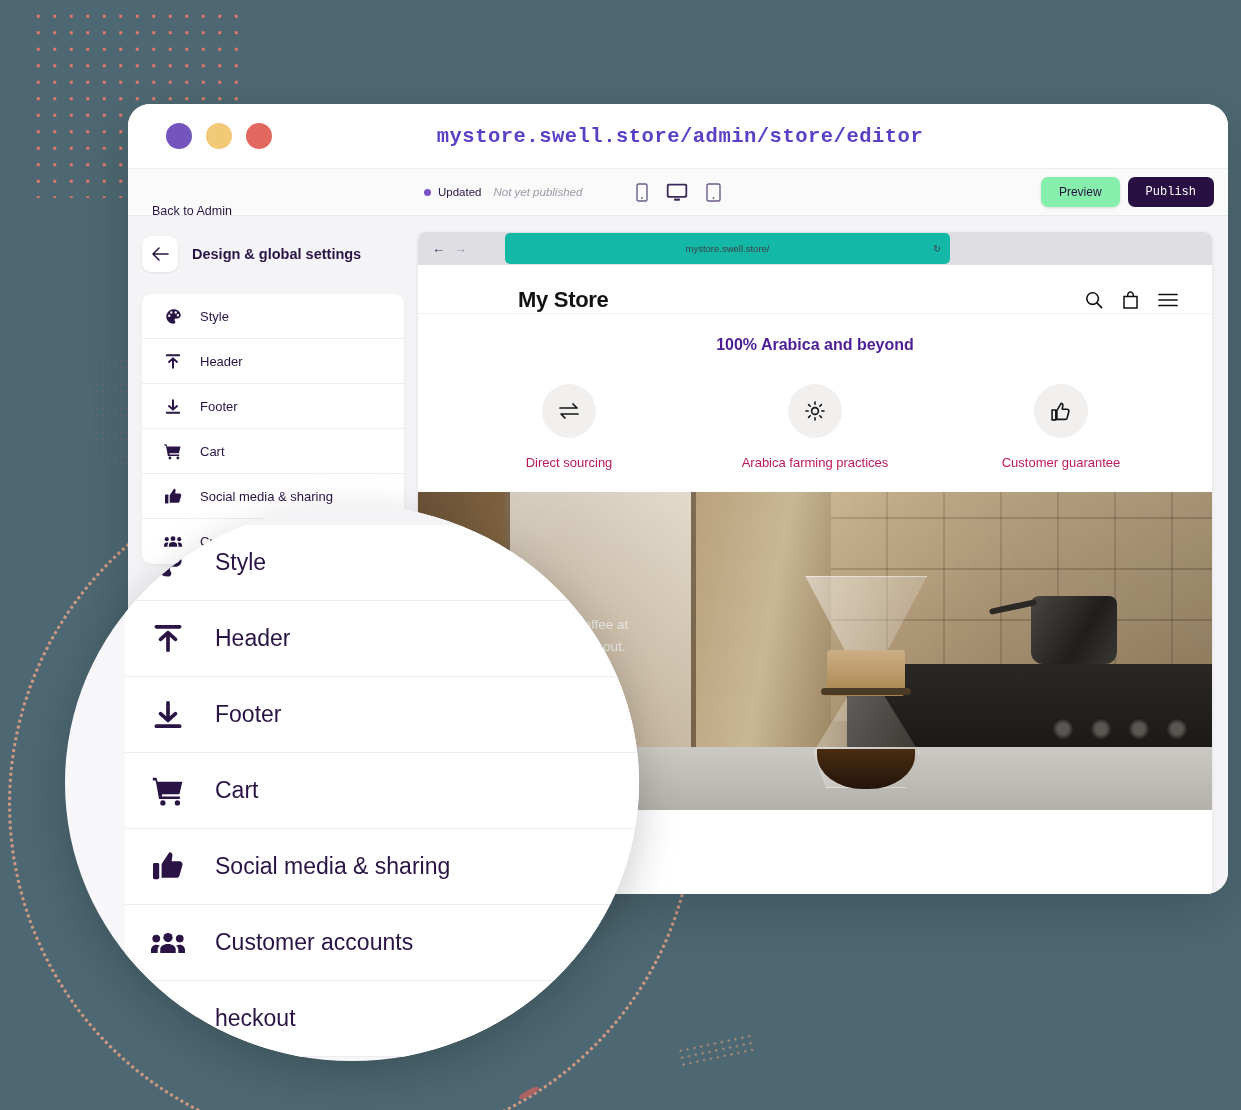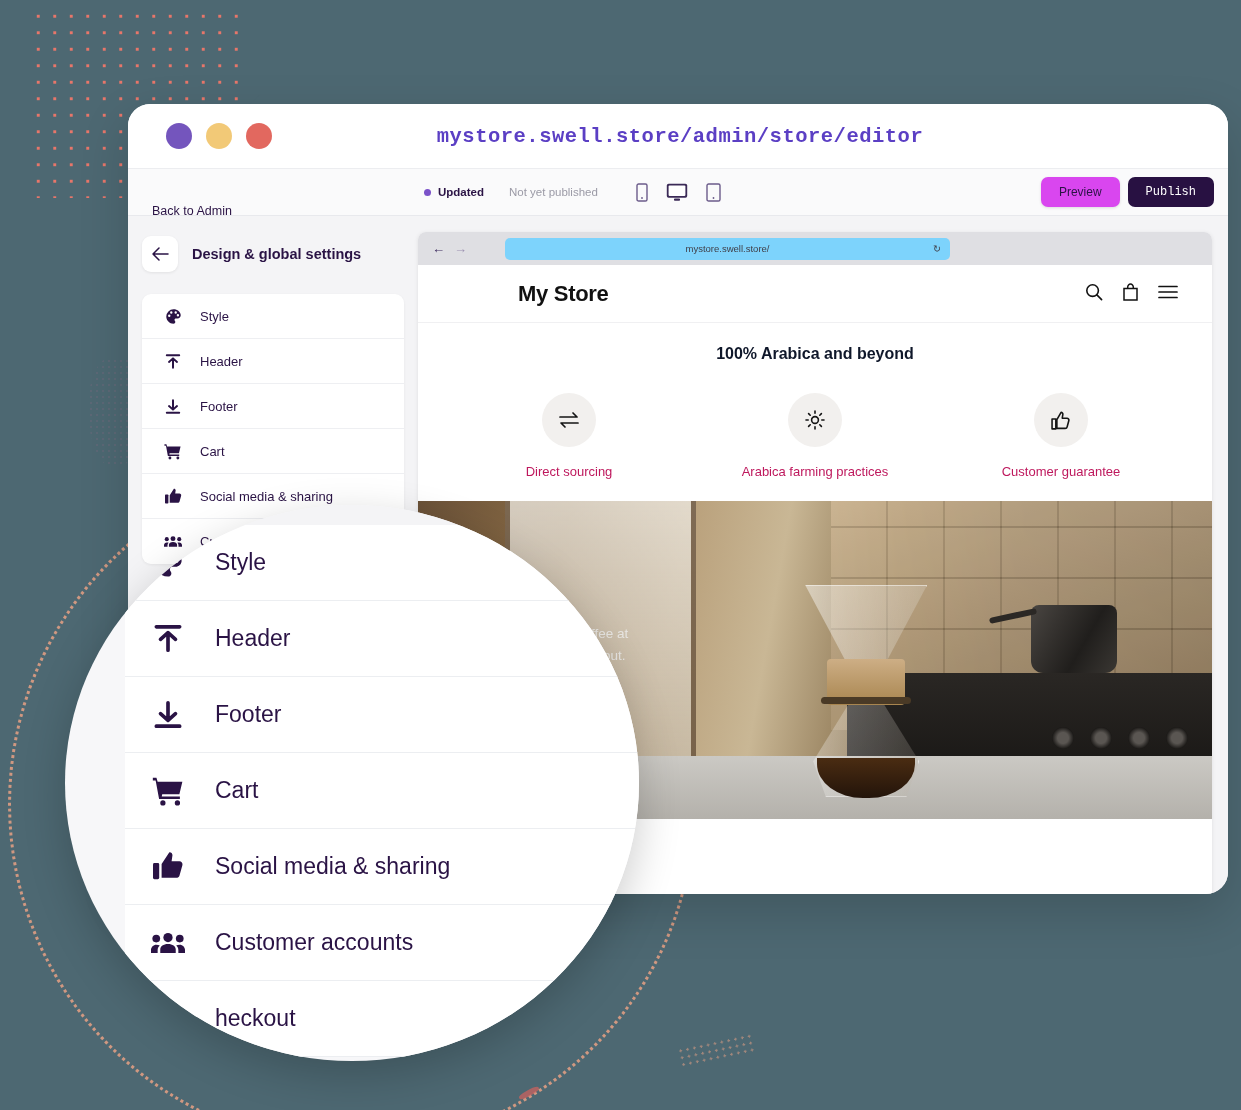--- a/index.html
+++ b/index.html
@@ -102,39 +102,39 @@
     display: flex; align-items: center;
     position: relative; padding: 0 16px 0 24px;
   }
   .back-admin { font-size: 12.5px; color: #2a1345; font-weight: 400; margin-top: 37px; }
   .status {
     position: absolute; left: 296px;
     display: flex; align-items: center; gap: 7px;
     font-size: 11.5px;
   }
   .status-dot { width: 7px; height: 7px; border-radius: 50%; background: #7b52c9; }
-  .status-label { color: #2a1345; font-weight: 700; }
-  .status-sub { color: #9b9aa6; margin-left: 18px; }
+  .status-label { color: #2a1345; font-weight: 400; }
+  .status-sub { color: #9b9aa6; margin-left: 5px; font-style: italic; }
   .devices {
     position: absolute; left: 0; right: 0;
     display: flex; justify-content: center; gap: 18px;
     pointer-events: none;
   }
   .devices > * { pointer-events: auto; }
   .dev-btn { display: flex; align-items: center; justify-content: center; }
   .actions {
     position: absolute; right: 14px;
     display: flex; gap: 8px; align-items: center;
   }
   .btn {
     font-size: 12px; border-radius: 7px;
     padding: 8px 18px; border: none; cursor: pointer;
     font-family: "Liberation Sans", sans-serif;
   }
-  .btn-preview { background: #d946ef; color: #2a1345; box-shadow: 0 1px 3px rgba(0,0,0,.12); }
+  .btn-preview { background: #86efac; color: #2a1345; box-shadow: 0 1px 3px rgba(0,0,0,.12); }
   .btn-publish { background: #281142; color: #fff; font-family: Liberation Mono, monospace; }
 
   
   .app-body { display: flex; height: calc(100% - 112px); background: #f4f4f6; }
 
   
   .sidebar { width: 290px; padding: 16px 14px; position: relative; }
   .panel-head { display: flex; align-items: center; gap: 14px; margin: 4px 0 22px 0; }
   .back-sq {
     width: 36px; height: 36px; background: #fff; border-radius: 9px;
@@ -164,38 +164,38 @@
     box-shadow: 0 1px 4px rgba(0,0,0,.09);
   }
   .mini-chrome {
     height: 33px; background: #dfdfe3;
     display: flex; align-items: center; padding: 0 14px;
   }
   .mini-nav { display: flex; gap: 9px; color: #3c2a5e; font-size: 13px; }
   .mini-nav .fwd { color: #9d92b2; }
   .mini-url {
     flex: 1; margin: 0 18px 0 38px;
-    background: #7dd3fc; border-radius: 5px; height: 22px;
+    background: #14b8a6; border-radius: 5px; height: 31px;
     display: flex; align-items: center; justify-content: center;
     position: relative; max-width: 445px;
   }
   .mini-url span { font-size: 9.5px; color: #40404a; }
   .reload { position: absolute; right: 9px; font-size: 11px; color: #3c2a5e; }
 
   
   .store-head {
-    height: 58px; display: flex; align-items: center;
+    height: 49px; display: flex; align-items: flex-end;
     padding: 0 34px 0 100px; border-bottom: 1px solid #f0f0f2;
     background: #fff;
   }
   .store-name { font-size: 22px; font-weight: 700; color: #111; letter-spacing: -.3px; }
   .store-icons { margin-left: auto; display: flex; gap: 20px; align-items: center; color: #111; }
 
   .feature-band { background: #fff; padding: 22px 0 18px 0; }
-  .band-title { text-align: center; font-size: 16px; font-weight: 700; color: #0f172a; }
+  .band-title { text-align: center; font-size: 16px; font-weight: 700; color: #4c1d95; }
   .features {
     display: flex; justify-content: space-around;
     margin-top: 30px; padding: 0 28px;
   }
   .feature { width: 160px; text-align: center; }
   .feat-circle {
     width: 54px; height: 54px; border-radius: 50%;
     background: #f2f0ee; margin: 0 auto 14px auto;
     display: flex; align-items: center; justify-content: center;
     color: #141414;

